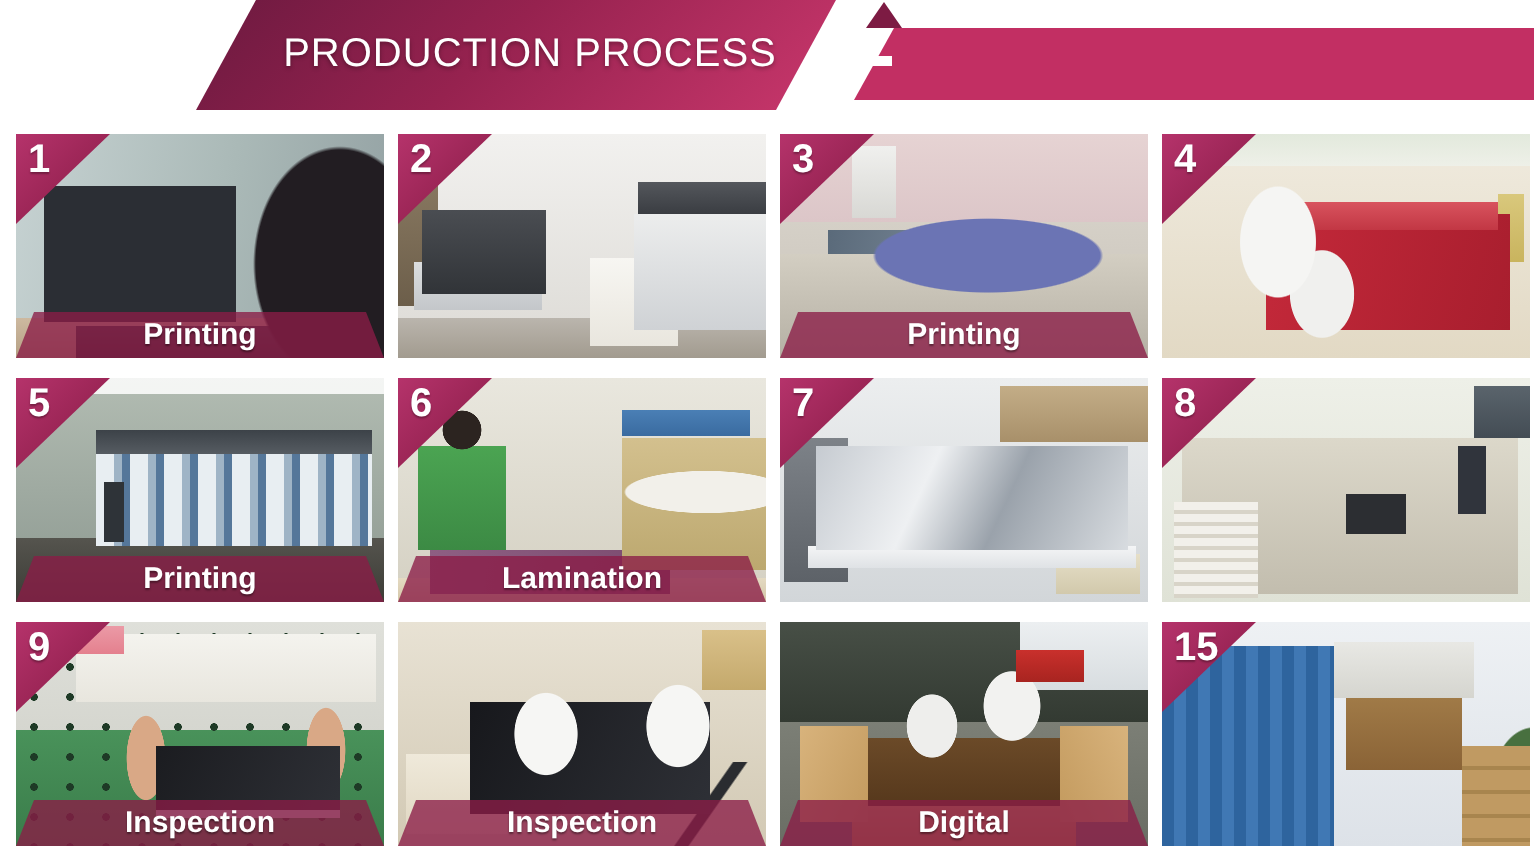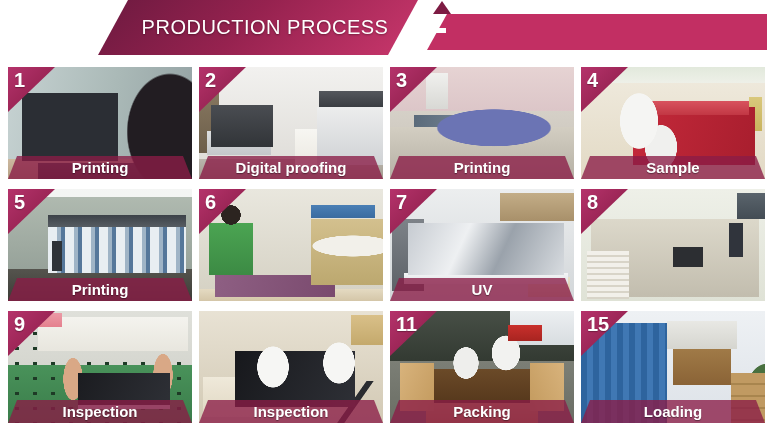--- a/index.html
+++ b/index.html
@@ -85,60 +85,58 @@
         <span>1</span>
       </div>
     <figcaption class="caption">Printing</figcaption>
   </figure>
 
   <figure class="cell">
     <div class="photo" style="background: linear-gradient(#54575c,#3a3d42) 120px 24px/118px 16px no-repeat, linear-gradient(#eceded,#cfd2d5) 118px 40px/120px 58px no-repeat, linear-gradient(#f7f6f2,#e9e6de) 96px 62px/44px 44px no-repeat, linear-gradient(#4a4d52,#313438) 12px 38px/62px 42px no-repeat, linear-gradient(#dcdedf,#c4c7ca) 8px 64px/64px 24px no-repeat, linear-gradient(#8a7a62,#6c5e4a) 0 18px/20px 68px no-repeat, linear-gradient(#bab5ad,#a29b8f) 0 100%/100% 20px no-repeat, linear-gradient(#f2f1ef,#dcdad5) 0 0/100% 100% no-repeat;"></div>
     <div class="badge">
         <span>2</span>
       </div>
-    <figcaption class="caption">Digital proofing</figcaption>
   </figure>
 
   <figure class="cell">
     <div class="photo" style="background: linear-gradient(#f0f0ee,#d8d8d4) 36px 6px/22px 36px no-repeat, radial-gradient(80px 26px at 50% 55%, #6b74b4 70%, rgba(107,116,180,0) 72%) 24px 30px/160px 56px no-repeat, linear-gradient(100deg,#5a6a7a,#93a1b0) 24px 48px/120px 12px no-repeat, linear-gradient(#d3cec2,#b5b0a4) 0 100%/100% 52px no-repeat, linear-gradient(#e6d3d3,#dcc6c8) 0 0/100% 44px no-repeat, linear-gradient(#ded9d1,#c7c2b8) 0 0/100% 100% no-repeat;"></div>
     <div class="badge">
         <span>3</span>
       </div>
     <figcaption class="caption">Printing</figcaption>
   </figure>
 
   <figure class="cell">
     <div class="photo" style="background: radial-gradient(26px 38px at 50% 50%, #f5f5f3 72%, rgba(245,245,243,0) 74%) 28px 14px/60px 80px no-repeat, radial-gradient(22px 30px at 50% 50%, #f0f0ee 72%, rgba(240,240,238,0) 74%) 52px 48px/56px 64px no-repeat, linear-gradient(#d8535e,#c23744) 60px 34px/108px 14px no-repeat, linear-gradient(105deg,#c4293a,#a81e2e) 52px 40px/122px 58px no-repeat, linear-gradient(#d9c87c,#c9b45e) 168px 30px/13px 34px no-repeat, linear-gradient(#e2e9dc,#eef0e8) 0 0/100% 16px no-repeat, linear-gradient(#f0ebdf,#e2d9c4) 0 0/100% 100% no-repeat;"></div>
     <div class="badge">
         <span>4</span>
       </div>
-    <figcaption class="caption">Sample</figcaption>
   </figure>
 
   <figure class="cell">
     <div class="photo" style="background: linear-gradient(rgba(255,255,255,.85),rgba(255,255,255,.85)) 0 0/100% 8px no-repeat, linear-gradient(#2e3338,#2e3338) 44px 52px/10px 30px no-repeat, linear-gradient(#3c4248,#565c62) 40px 26px/138px 12px no-repeat, repeating-linear-gradient(90deg,#e8eef2 0,#e8eef2 9px,#9fb4c6 9px,#9fb4c6 13px,#55779a 13px,#55779a 17px) 40px 38px/138px 46px no-repeat, linear-gradient(#55544e,#3c3c36) 0 100%/100% 32px no-repeat, linear-gradient(#b2bcb2,#8c9890) 0 0/100% 100% no-repeat;"></div>
     <div class="badge">
         <span>5</span>
       </div>
     <figcaption class="caption">Printing</figcaption>
   </figure>
 
   <figure class="cell">
     <div class="photo" style="background: radial-gradient(12px 12px at 50% 50%, #2c2420 80%, rgba(44,36,32,0) 82%) 20px 14px/24px 24px no-repeat, linear-gradient(#4ba452,#3c8a44) 10px 34px/44px 52px no-repeat, linear-gradient(#4a7fb5,#3a6ba0) 112px 16px/64px 13px no-repeat, radial-gradient(50px 13px at 50% 50%, #f2f0ea 80%, rgba(242,240,234,0) 82%) 100px 42px/108px 30px no-repeat, linear-gradient(#d3c08e,#bca86f) 112px 30px/72px 66px no-repeat, linear-gradient(100deg,#8e5f83,#7a4a6e) 16px 86px/120px 22px no-repeat, linear-gradient(#e4dac2,#d4c6a8) 0 100%/100% 12px no-repeat, linear-gradient(#e9e7de,#d4d0c2) 0 0/100% 100% no-repeat;"></div>
     <div class="badge">
         <span>6</span>
       </div>
+    <figcaption class="caption">Lamination</figcaption>
   </figure>
 
   <figure class="cell">
     <div class="photo" style="background: linear-gradient(115deg,#c6cbd1 0%,#eef0f2 35%,#9aa2ab 60%,#d8dce0 100%) 18px 34px/156px 52px no-repeat, linear-gradient(#f4f5f6,#dfe2e5) 14px 84px/164px 11px no-repeat, linear-gradient(#e6dfc8,#d2c9ac) 138px 88px/42px 20px no-repeat, linear-gradient(#c3ad87,#a8906a) 110px 4px/74px 28px no-repeat, linear-gradient(#7d8288,#5d6268) 2px 30px/32px 72px no-repeat, linear-gradient(#eceeef,#d2d6d9) 0 0/100% 100% no-repeat;"></div>
     <div class="badge">
         <span>7</span>
       </div>
-    <figcaption class="caption">UV</figcaption>
   </figure>
 
   <figure class="cell">
     <div class="photo" style="background: repeating-linear-gradient(#f2f0ea 0,#f2f0ea 4px,#d8d4c8 4px,#d8d4c8 6px) 6px 62px/42px 48px no-repeat, linear-gradient(#2c2e32,#2c2e32) 92px 58px/30px 20px no-repeat, linear-gradient(#30343c,#30343c) 148px 34px/14px 34px no-repeat, linear-gradient(#5a646c,#434c54) 156px 4px/28px 26px no-repeat, linear-gradient(#dcd8ca,#c2bdae) 10px 30px/168px 78px no-repeat, linear-gradient(#eef0e8,#dfe2d6) 0 0/100% 100% no-repeat;"></div>
     <div class="badge">
         <span>8</span>
       </div>
   </figure>
 
   <figure class="cell">
@@ -149,27 +147,23 @@
     <figcaption class="caption">Inspection</figcaption>
   </figure>
 
   <figure class="cell">
     <div class="photo" style="background: radial-gradient(20px 26px at 50% 50%, #f6f6f4 78%, rgba(246,246,244,0) 80%) 52px 28px/44px 56px no-repeat, radial-gradient(20px 26px at 50% 50%, #f6f6f4 78%, rgba(246,246,244,0) 80%) 118px 24px/44px 56px no-repeat, linear-gradient(115deg,#17181c,#2e3036) 36px 40px/120px 56px no-repeat, linear-gradient(#d9c089,#c4a96c) 152px 4px/36px 30px no-repeat, linear-gradient(#efe9da,#e0d7c2) 4px 66px/52px 40px no-repeat, linear-gradient(125deg,rgba(0,0,0,0) 46%,#2a2c30 47%,#2a2c30 53%,rgba(0,0,0,0) 54%) 120px 70px/70px 46px no-repeat, linear-gradient(#e8e2d4,#d2c9b4) 0 0/100% 100% no-repeat;"></div>
     <figcaption class="caption">Inspection</figcaption>
   </figure>
 
   <figure class="cell">
     <div class="photo" style="background: linear-gradient(#c9302c,#a82420) 118px 14px/34px 16px no-repeat, radial-gradient(18px 22px at 50% 50%, #f2f2f0 78%, rgba(242,242,240,0) 80%) 96px 18px/40px 48px no-repeat, radial-gradient(16px 20px at 50% 50%, #eeeeec 78%, rgba(238,238,236,0) 80%) 58px 30px/36px 44px no-repeat, linear-gradient(115deg,#d8b37c,#c39a5e) 10px 52px/34px 48px no-repeat, linear-gradient(245deg,#d8b37c,#c39a5e) 140px 52px/34px 48px no-repeat, linear-gradient(#6b4a28,#56381c) 42px 58px/100px 34px no-repeat, linear-gradient(#c89f66,#b3874c) 36px 86px/112px 26px no-repeat, linear-gradient(#eceff1,#d8dde0) 120px 0/64px 34px no-repeat, linear-gradient(#474f46,#333a32) 0 0/100% 50px no-repeat, linear-gradient(#8a8d84,#6a6d64) 0 0/100% 100% no-repeat;"></div>
-    <div class="badge">
-        <span>11</span>
-      </div>
-    <figcaption class="caption">Packing</figcaption>
+    <figcaption class="caption">Digital</figcaption>
   </figure>
 
   <figure class="cell">
     <div class="photo" style="background: repeating-linear-gradient(90deg,#2e649e 0,#2e649e 6px,#4078b4 6px,#4078b4 12px) 0 12px/86px 100px no-repeat, linear-gradient(#e8e8e4,#d5d5cf) 86px 10px/70px 28px no-repeat, linear-gradient(#a07a47,#8a6336) 92px 38px/58px 36px no-repeat, linear-gradient(#23262a,#3a3e44) 0 100%/64px 26px no-repeat, repeating-linear-gradient(#c09a62 0,#c09a62 10px,#a8854e 10px,#a8854e 12px) 150px 62px/34px 50px no-repeat, radial-gradient(30px 44px at 50% 50%, #48703f 70%, rgba(72,112,63,0) 72%) 156px 40px/60px 88px no-repeat, linear-gradient(#eef1f4,#dde2e8) 0 0/100% 100% no-repeat;"></div>
     <div class="badge">
         <span>15</span>
       </div>
-    <figcaption class="caption">Loading</figcaption>
   </figure>
 
 </section>
 
 </body></html>

